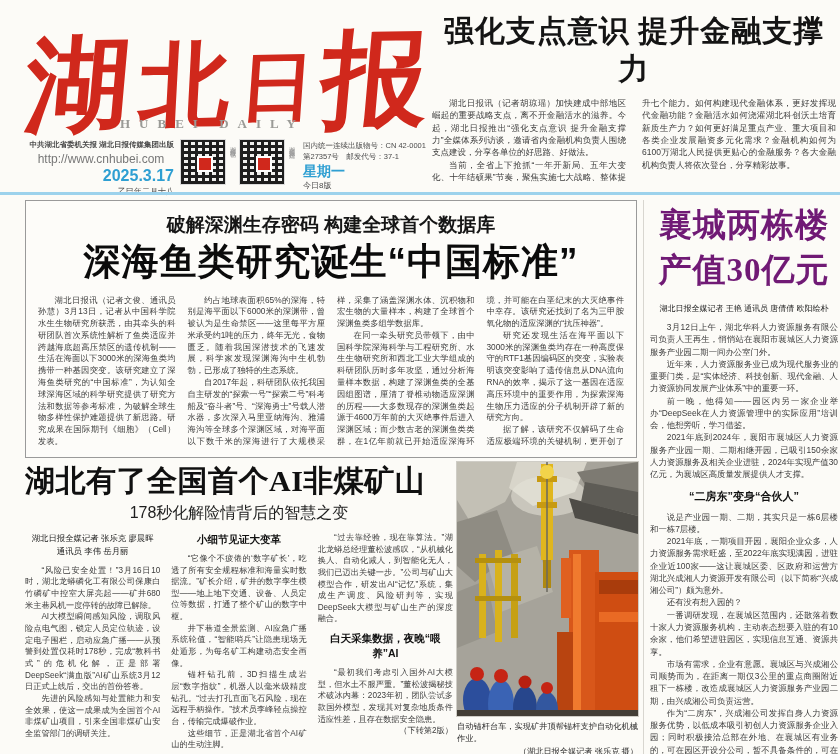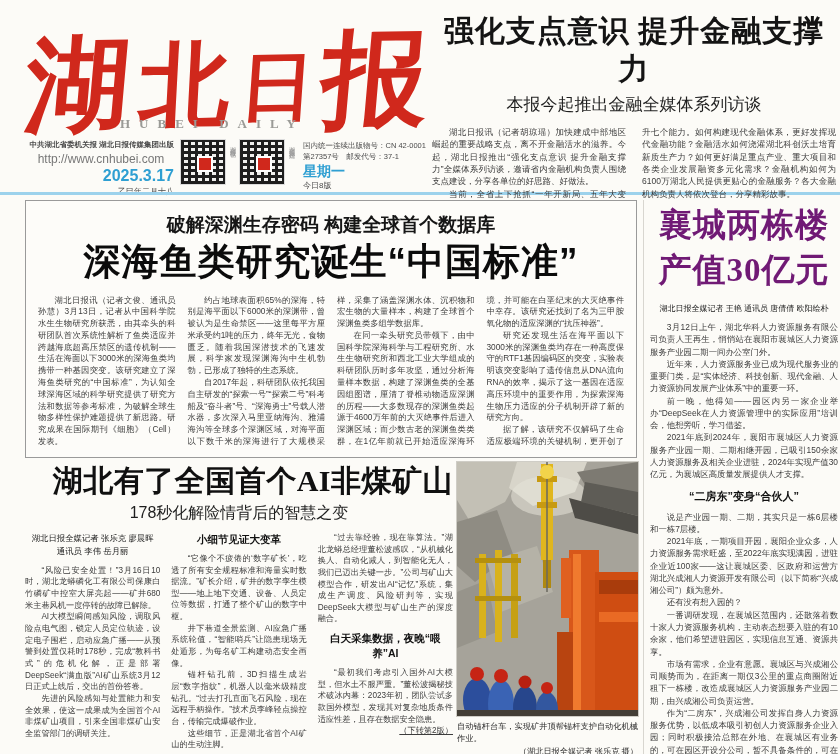--- a/index.html
+++ b/index.html
@@ -67,30 +67,30 @@
     border:1px solid #9a9a9a; box-sizing:border-box; background:#fdfcf9; }
   .fish-kicker { text-align:center; font-size:19px; font-weight:bold; color:#161616; margin-top:11px; }
   .fish-headline { text-align:center; font-size:37px; font-weight:900; color:#0b0b0b;
     letter-spacing:1px; margin-top:3px; line-height:1.15; }
   .fish-body { margin:11px 12px 0; height:156px; overflow:hidden;
     column-count:4; column-gap:12px;
     font-size:8.3px; line-height:1.42; text-align:justify; color:#3c3c3c; }
 
   
   .mine { position:absolute; left:25px; top:463px; width:428px; height:291px; overflow:hidden; }
-  .mine-headline { font-family:"Liberation Serif", serif; font-weight:900; text-align:right;
+  .mine-headline { font-family:"Liberation Serif", serif; font-weight:900; text-align:left;
     font-size:30px; color:#101010; letter-spacing:0.5px; line-height:1.2; }
   .mine-sub { text-align:center; font-size:16px; color:#1e1e1e; margin-top:4px; }
   .mine-body { margin-top:8px; height:224px; overflow:hidden;
     column-count:3; column-gap:11px;
     font-size:8.2px; line-height:1.42; text-align:justify; color:#3c3c3c; }
   .byline-line { text-align:center; font-size:8.4px; color:#1a1a1a; margin:1px 0; }
   .byline-block { margin-bottom:7px; }
   .col-subhead { text-align:center; font-weight:bold; font-size:10.5px; color:#111; margin:6px 0; }
-  .jump { float:right; font-weight:normal;text-decoration:underline; }
+  .jump { float:right; font-weight:normal; }
 
   
   .photo-wrap { position:absolute; left:457px; top:462px; width:181px; }
   .photo-frame { width:181px; height:254px; outline:1px solid #cfcdc6; }
   .photo-caption { margin-top:5px; font-size:8.2px; line-height:1.5; color:#2e2e2e; text-align:justify; }
   .photo-credit { font-size:8.2px; color:#2e2e2e; text-align:right; }
 
   
   .v-rule { position:absolute; left:643px; top:200px; width:1px; height:554px; background:#d8d6d0; }
   .xiang { position:absolute; left:650px; top:203px; width:188px; height:551px; overflow:hidden; }
@@ -130,21 +130,20 @@
       <div class="pub-issue">国内统一连续出版物号：CN 42-0001</div>
       <div class="pub-issue">第27357号　邮发代号：37-1</div>
       <div class="pub-week">星期一</div>
       <div class="pub-pages">今日8版</div>
     </div>
   </div>
   <div class="header-rule"></div>
 
   <div class="finance">
     <div class="finance-headline">强化支点意识  提升金融支撑力</div>
-    <div class="finance-sub">本报今起推出金融全媒体系列访谈</div>
     <div class="finance-body">
       <p class="para">湖北日报讯（记者胡琼瑶）加快建成中部地区崛起的重要战略支点，离不开金融活水的滋养。今起，湖北日报推出“强化支点意识 提升金融支撑力”全媒体系列访谈，邀请省内金融机构负责人围绕支点建设，分享各单位的好思路、好做法。</p>
       <p class="para">当前，全省上下抢抓“一年开新局、五年大变化、十年结硕果”节奏，聚焦实施七大战略、整体提升七个能力。如何构建现代金融体系，更好发挥现代金融功能？金融活水如何浇灌湖北科创沃土培育新质生产力？如何更好满足重点产业、重大项目和各类企业发展融资多元化需求？金融机构如何为6100万湖北人民提供更贴心的金融服务？各大金融机构负责人将依次登台，分享精彩故事。</p>
 
     </div>
   </div>
 
   <div class="fish">
     <div class="fish-kicker">破解深渊生存密码  构建全球首个数据库</div>
     <div class="fish-headline">深海鱼类研究诞生“中国标准”</div>

